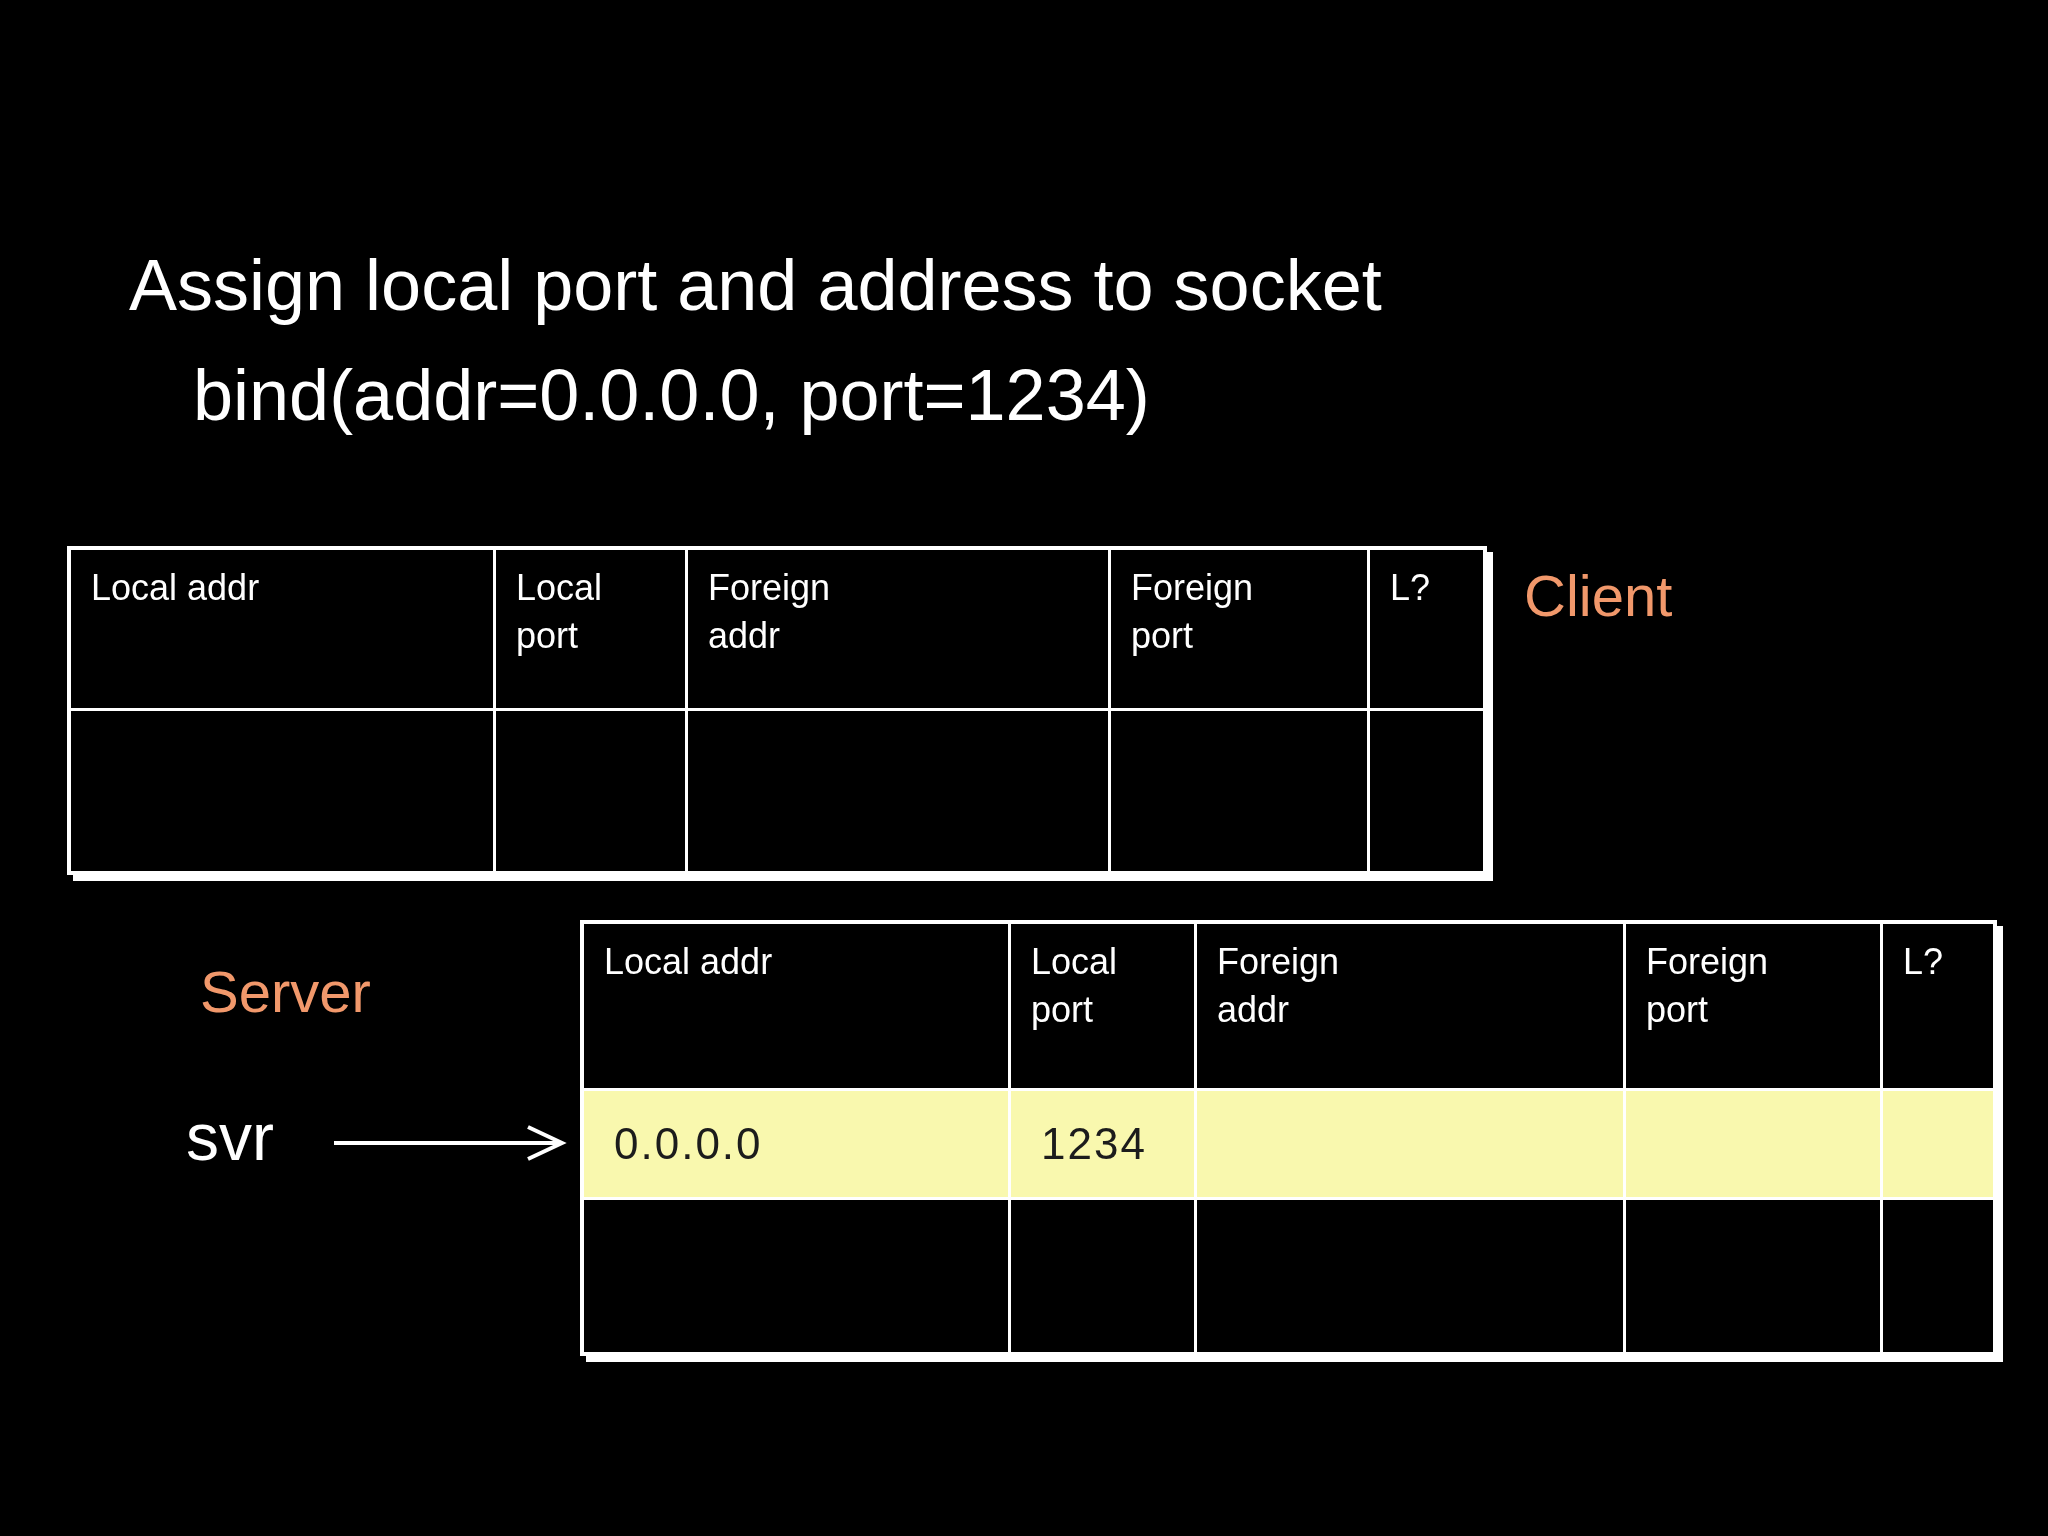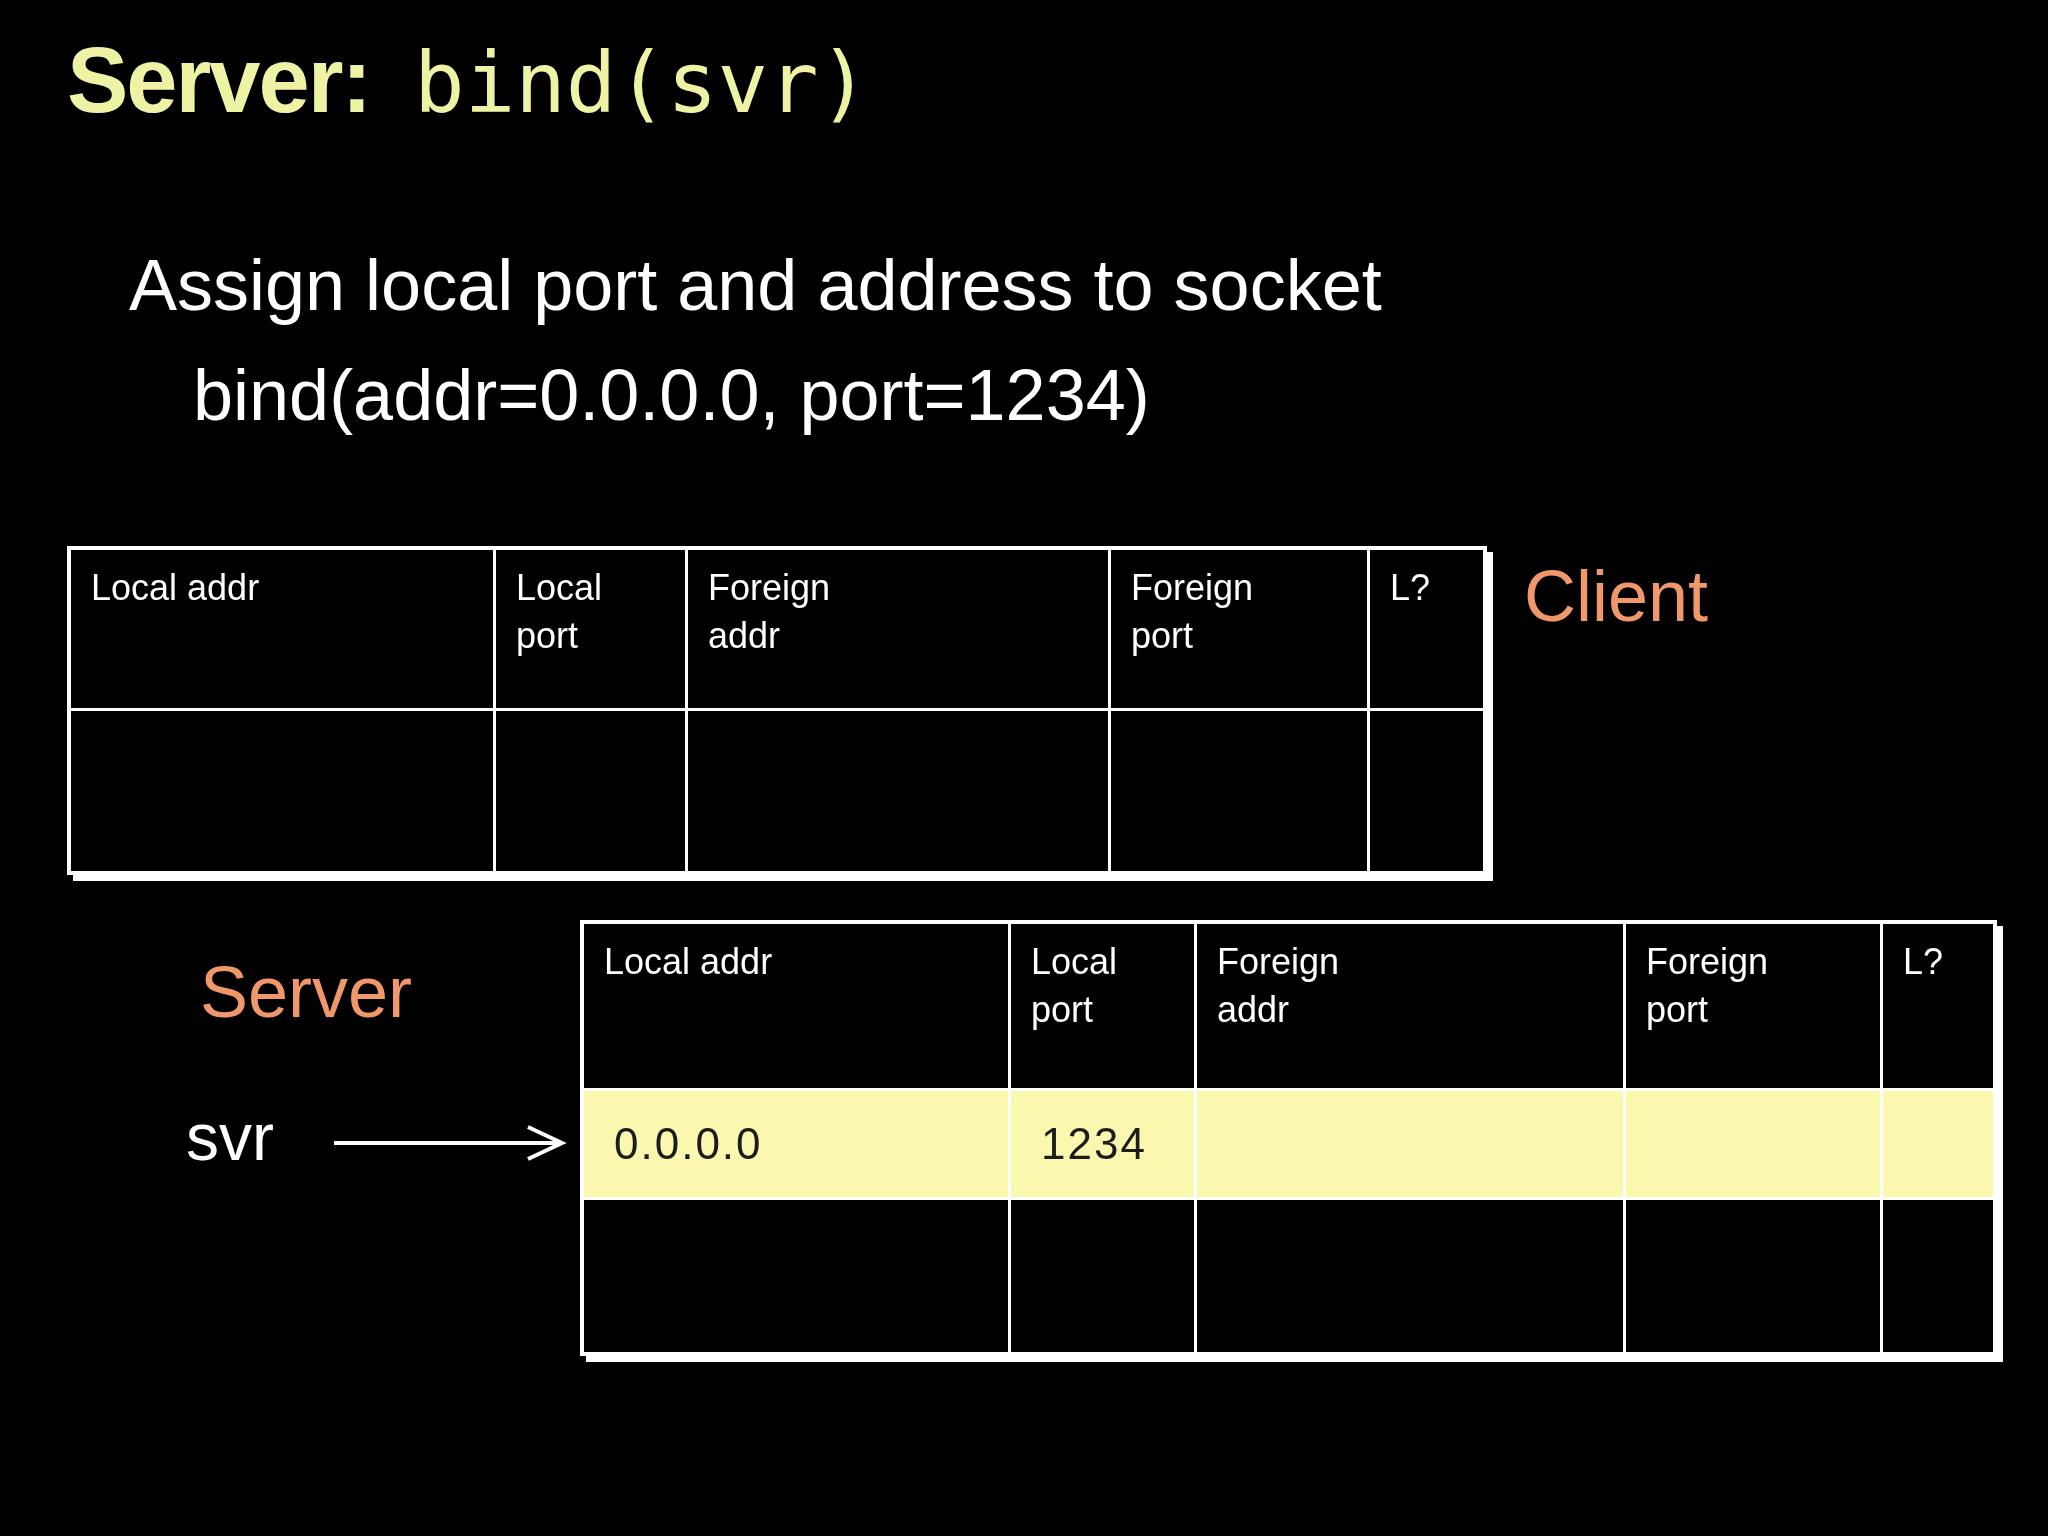--- a/index.html
+++ b/index.html
@@ -43,35 +43,31 @@
   .hdr{
     color:var(--text-white,#fff);font-size:36px;line-height:1.32;
     padding:14px 0 0 20px;white-space:pre-line;
   }
   .hl{background:var(--highlight-yellow,#f9f8ae);}
   .val{
     display:flex;align-items:center;padding-left:30px;
     color:var(--value-dark,#1c1c1c);font-size:44px;font-weight:400;letter-spacing:2px;
   }
   
-  .side-label{position:absolute;font-size:72px;color:var(--accent-orange,#f1986b);line-height:1;white-space:nowrap;}
+  .side-label{position:absolute;font-size:58px;color:var(--accent-orange,#f1986b);line-height:1;white-space:nowrap;margin-top:7px;}
   .client-label{left:1524px;top:560px;}
   .server-label{left:200px;top:956px;width:330px;}
   .svr-label{position:absolute;left:186px;top:1104px;font-size:66px;color:var(--text-white,#fff);line-height:1;}
   .arrow{position:absolute;left:330px;top:1118px;}
 </style>
 </head>
 <body>
 
 <div id="slide">
 
-  <div class="title">
-    <span class="title-main">Server:</span>
-    <span class="title-code">bind(svr)</span>
-  </div>
 
   <div class="body-line l1">Assign local port and address to socket</div>
   <div class="body-line l2">bind(addr=0.0.0.0, port=1234)</div>
 
   <div class="tbl client-tbl">
     <div class="cell hdr">Local addr</div>
     <div class="cell hdr">Local
 port</div>
     <div class="cell hdr">Foreign
 addr</div>

